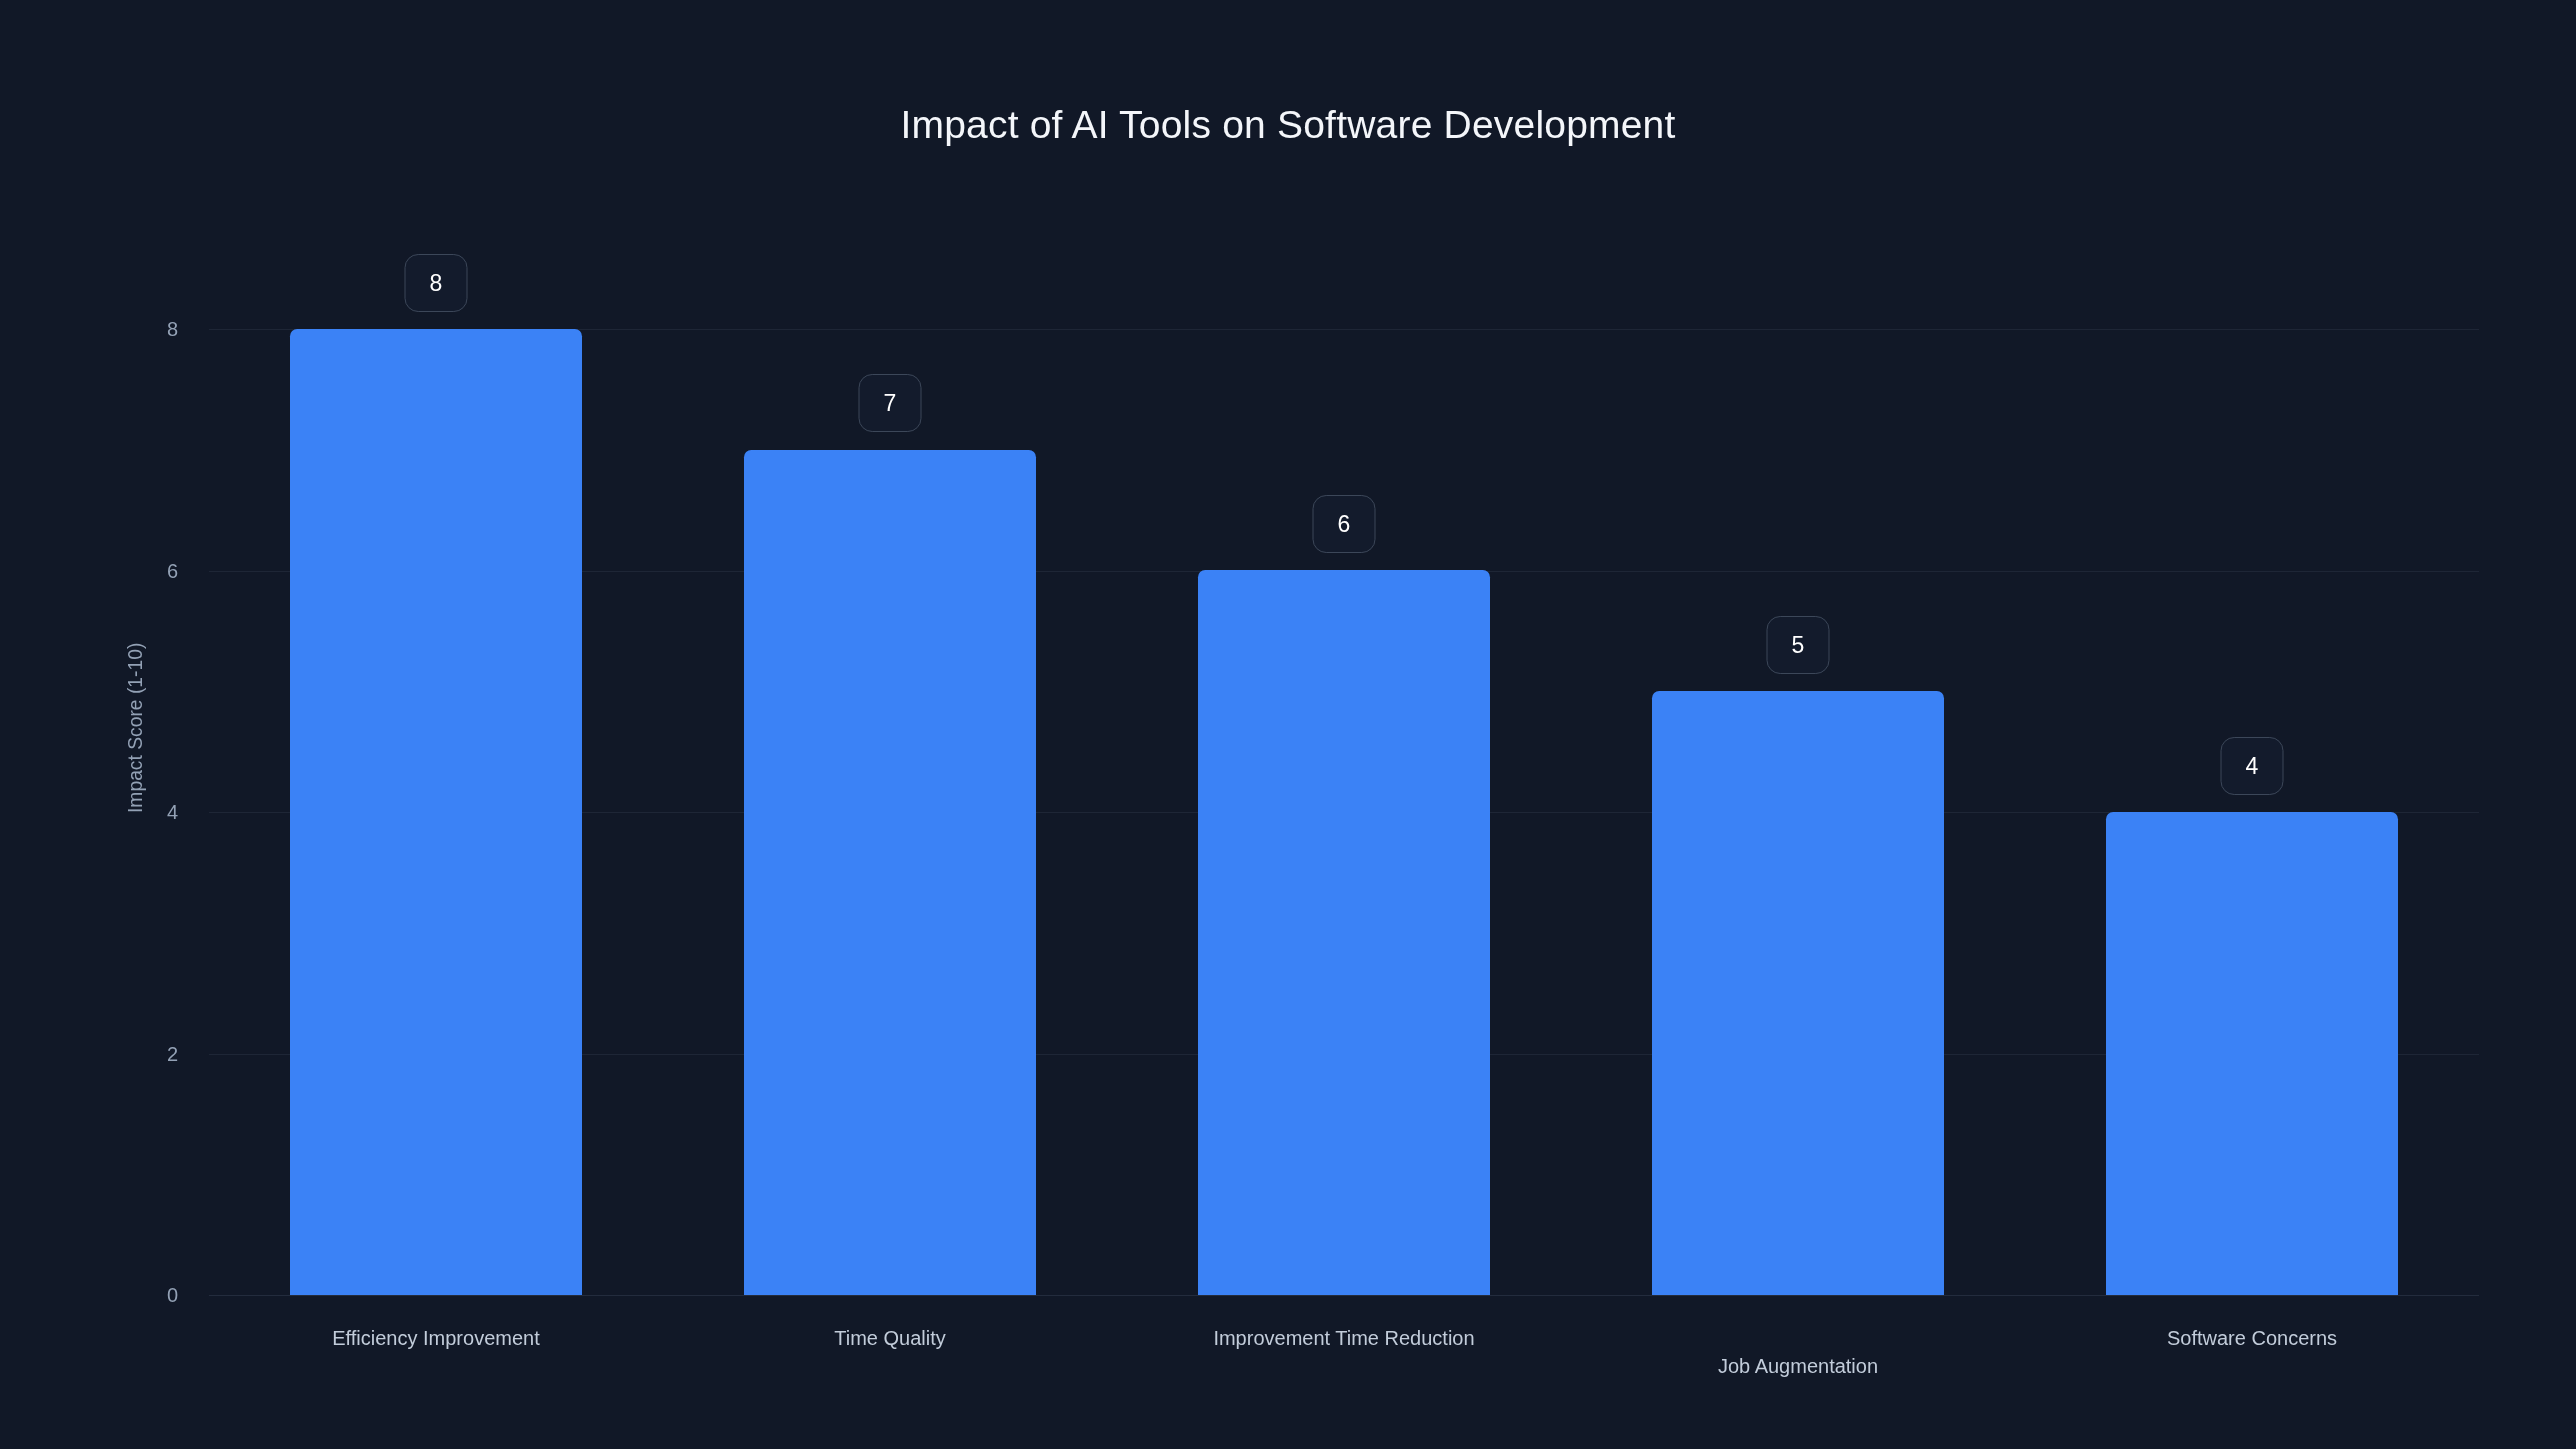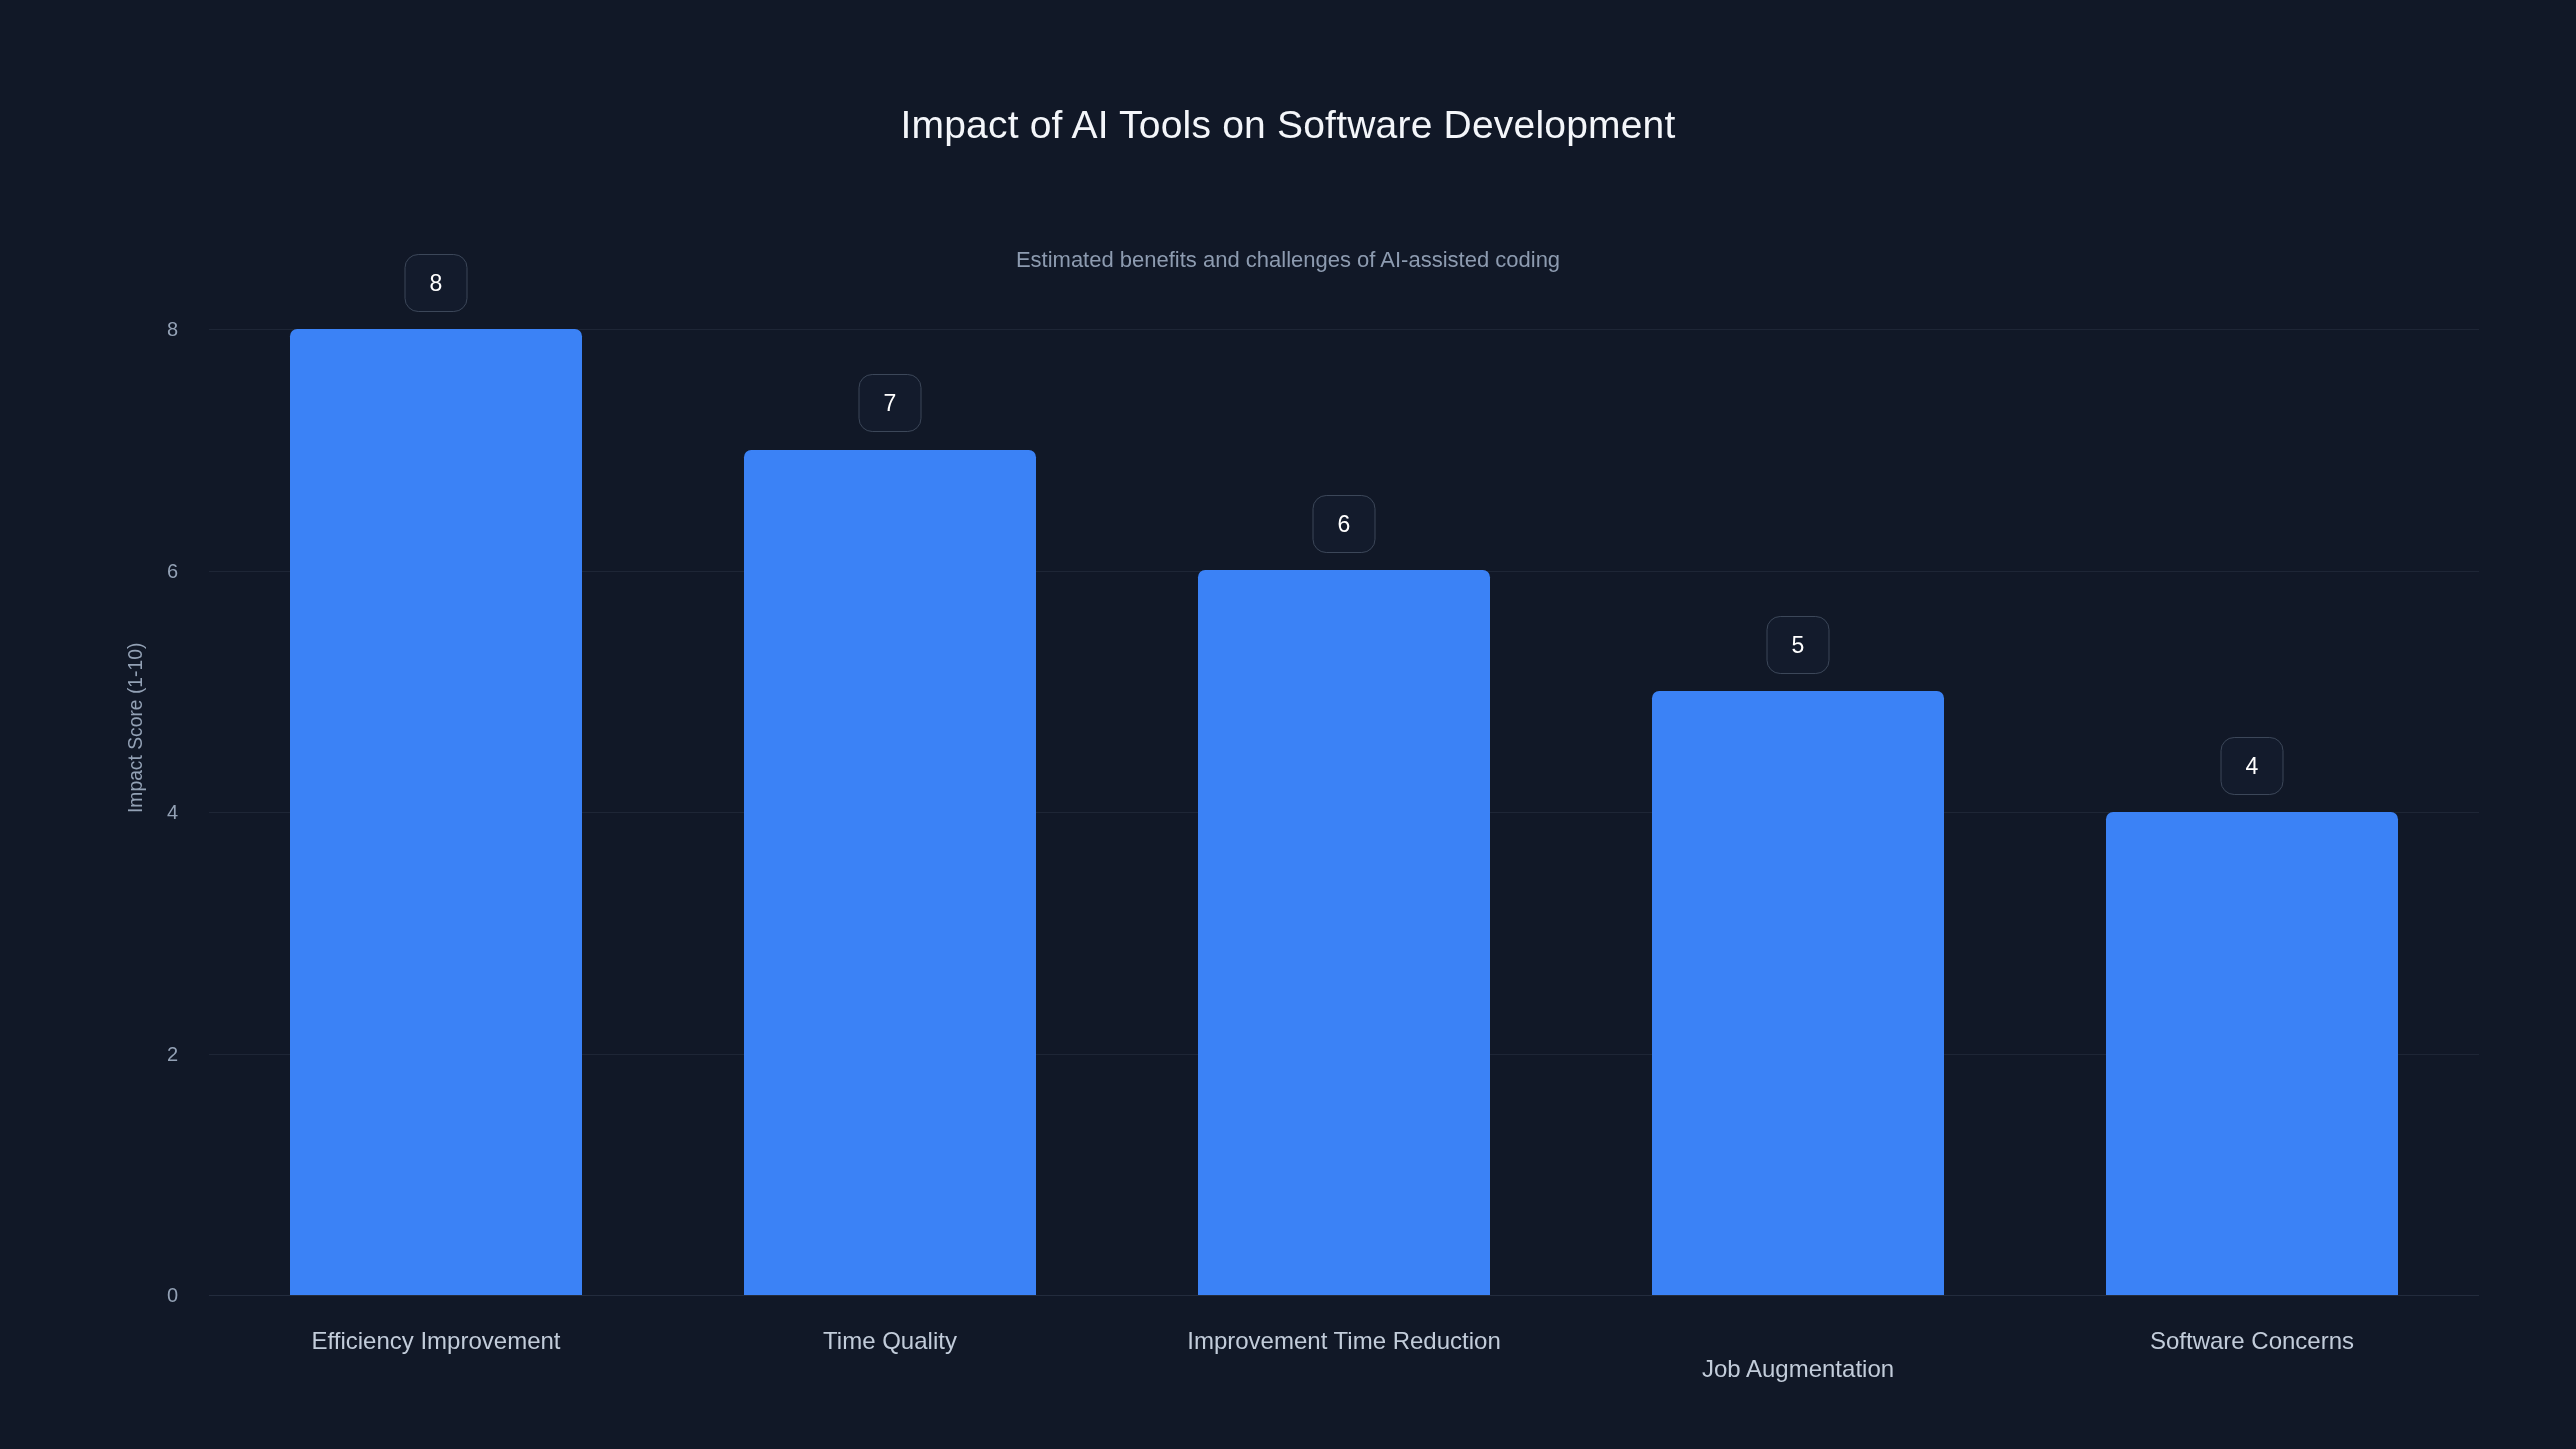--- a/index.html
+++ b/index.html
@@ -103,35 +103,34 @@
     align-items: center;
     justify-content: center;
     font-size: 23px;
     color: #ffffff;
     transform: translateX(-50%);
   }
 
   
   .xlabel {
     position: absolute;
-    font-size: 24px;
+    font-size: 20px;
     color: #c2ccda;
     white-space: nowrap;
     transform: translateX(-50%);
     text-align: left;
   }
 </style>
 </head>
 <body>
 
 <div id="canvas">
 
   <div id="chart-title">Impact of AI Tools on Software Development</div>
 
-  <div id="chart-subtitle">Estimated benefits and challenges of AI-assisted coding</div>
 
   <div id="yaxis-title-wrap">
     <div id="yaxis-title" style="position:absolute; left:125px; top:813px; transform:rotate(-90deg); transform-origin:left top;">Impact Score (1-10)</div>
   </div>
 
   <div id="ytick-labels">
       <div class="ytick-label" style="top: 1295px; color: rgb(147, 161, 181);">0</div>
       <div class="ytick-label" style="top: 1054px; color: rgb(147, 161, 181);">2</div>
       <div class="ytick-label" style="top: 812px; color: rgb(147, 161, 181);">4</div>
       <div class="ytick-label" style="top: 571px; color: rgb(147, 161, 181);">6</div>

